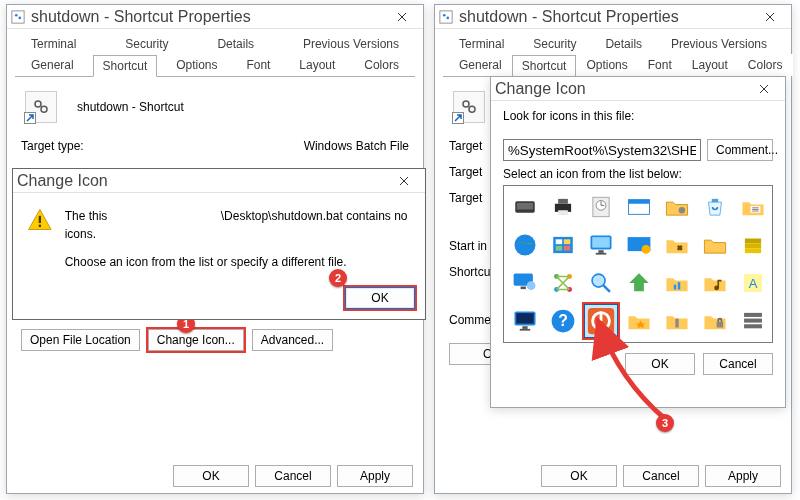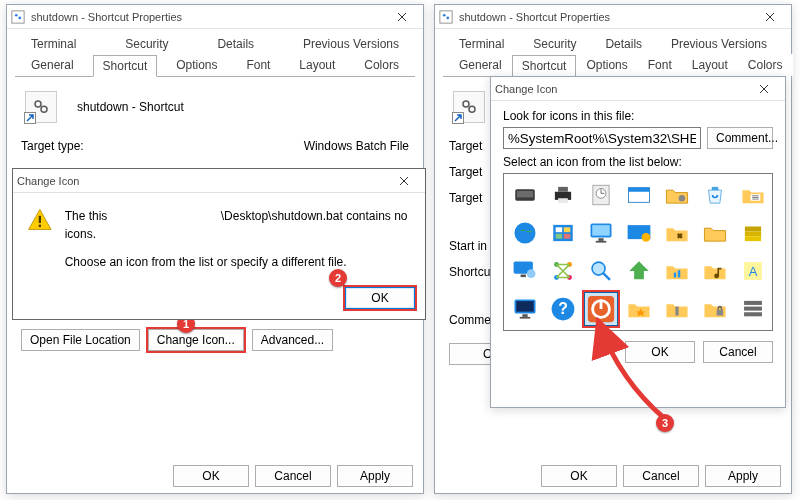--- a/index.html
+++ b/index.html
@@ -1,18 +1,18 @@
 <!DOCTYPE html>
 <html><head>
 <meta charset="utf-8">
 <style>
   * { box-sizing: border-box; font-family: "Segoe UI", Tahoma, sans-serif; }
   body { margin: 0; width: 800px; height: 500px; background: #fff; overflow: hidden; position: relative; font-size: 12px; color: #000; }
   .win { position: absolute; background: #fff; border: 1px solid #9aa5b1; box-shadow: 0 2px 10px rgba(0,0,0,0.15); }
-  .titlebar { height: 24px; display: flex; align-items: center; padding: 0 4px; border-bottom: 1px solid #e2e2e2; font-size: 11px; color: #444; }
+  .titlebar { height: 24px; display: flex; align-items: center; padding: 0 4px; border-bottom: 1px solid #e2e2e2; font-size: 16px; color: #444; }
   .titlebar .t-icon { width: 14px; height: 14px; margin-right: 6px; display: inline-flex; align-items: center; justify-content: center; }
   .titlebar .spacer { flex: 1; }
   .titlebar .wbtn { width: 34px; height: 22px; display: inline-flex; align-items: center; justify-content: center; color: #333; }
   .titlebar .wbtn svg { width: 10px; height: 10px; }
   .tab { padding: 3px 9px; border: 1px solid transparent; border-bottom: none; font-size: 12px; background: #fff; color: #404040; }
   .tab.active { border-color: #adadad; border-bottom: 1px solid #fff; position: relative; top: 1px; }
   .tabrow { display: flex; justify-content: space-between; padding: 0 14px; }
   .tabrow .tab { flex: none; }
   .divider { height: 1px; background: #adadad; margin: 0 8px; }
   .body { padding: 8px 14px; }
@@ -252,21 +252,21 @@
   <div class="titlebar">
     <span>Change Icon</span>
     <span class="spacer"></span>
     <span class="wbtn">
         <svg viewBox="0 0 10 10">
           <path d="M1 1 L9 9 M9 1 L1 9" stroke="#333" stroke-width="1"></path>
         </svg>
       </span>
   </div>
   <div class="dialog-body">
-    <div style="margin-bottom:4px;">Look for icons in this file:</div>
+    <div style="margin-bottom:16px;">Look for icons in this file:</div>
     <div class="ci-row">
       <input class="input" value="%SystemRoot%\System32\SHELL32" style="">
       <span class="btn" style="min-width:66px;">Comment...</span>
     </div>
     <div style="margin:2px 0 4px 0;">Select an icon from the list below:</div>
 
     <div class="icon-list">
 
       <div class="ic">
           <svg width="26" height="26" viewBox="0 0 32 32">

